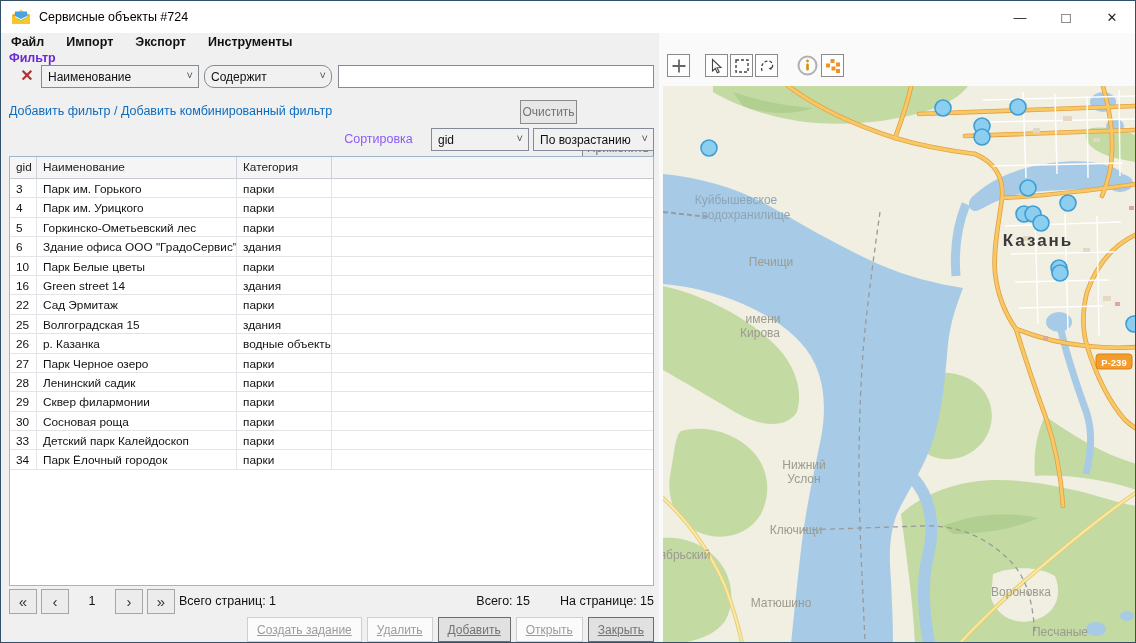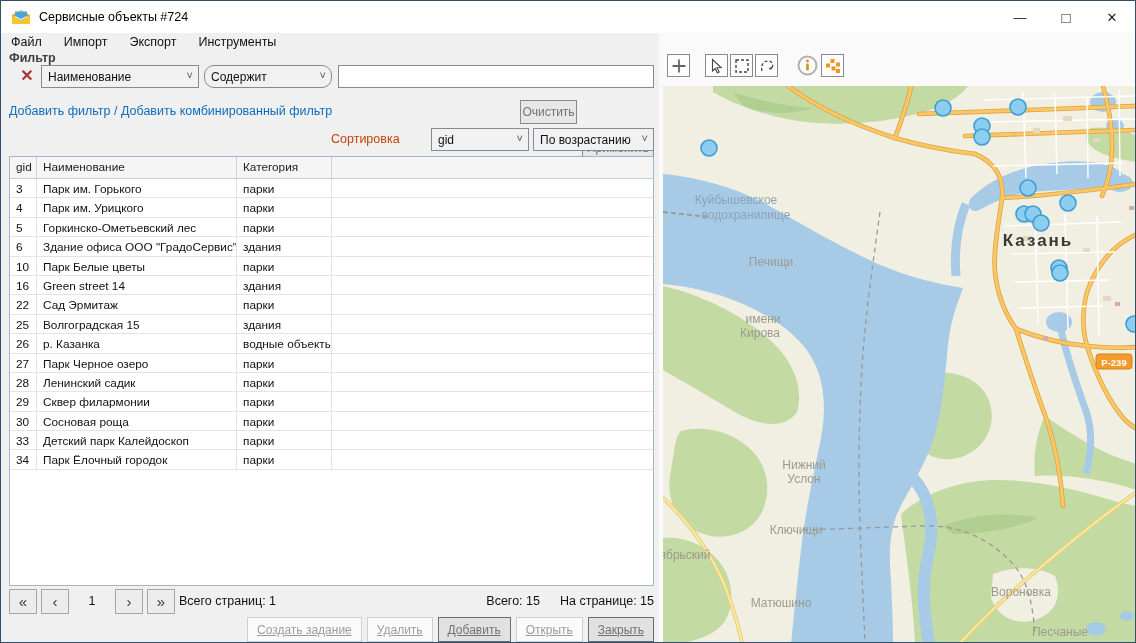--- a/index.html
+++ b/index.html
@@ -9,38 +9,38 @@
   
   .titlebar { position:absolute; left:0; top:0; width:100%; height:32px; background:#ffffff; display:flex; align-items:center; }
   .app-icon { margin-left:10px; width:20px; height:16px; flex:0 0 auto; }
   .title-text { margin-left:8px; font-size:12.5px; color:#000; }
   .win-controls { position:absolute; right:0; top:0; height:32px; display:flex; }
   .win-btn { width:46px; height:32px; display:flex; align-items:center; justify-content:center; font-size:13px; color:#222; cursor:default; }
   .win-btn.max { font-size:15px; }
 
   
   .menubar { position:absolute; left:0; top:32px; width:658px; height:18px; background:#f0f0f0; display:flex; align-items:center; padding-left:10px; gap:22px; font-size:12.5px; color:#111; }
-  .menu-item { cursor:default; }
+  .menu-item { cursor:default;font-weight:bold; }
 
   
   .left-panel { position:absolute; left:0; top:50px; width:658px; height:593px; background:#f0f0f0; }
-  .filter-title { position:absolute; left:8px; top:0; font-size:12.5px; font-weight:bold; color:#404040; }
+  .filter-title { position:absolute; left:8px; top:0; font-size:12.5px; font-weight:bold; color:#6d28d9; }
   .remove-filter { position:absolute; left:17px; top:16px; width:18px; height:18px; color:#b03434; font-size:16px; font-weight:bold; line-height:18px; text-align:center; cursor:pointer; }
   .combo { position:absolute; height:23px; background:#f1f1f1; border:1px solid #858b94; display:flex; align-items:center; padding:0 18px 0 6px; font-size:12px; color:#111; }
   .combo .chev { position:absolute; right:5px; top:3px; font-size:11px; color:#555; }
   .combo.c1 { left:40px; top:14px; width:158px; }
   .combo.c2 { left:203px; top:14px; width:128px;border-radius:10px; }
   .filter-input { position:absolute; left:337px; top:14px; width:316px; height:23px; border:1px solid #858b94; background:#fff; font-size:12px; padding:0 5px; font-family:"Liberation Sans", sans-serif; }
   .links-row { position:absolute; left:8px; top:53px; font-size:12.5px; color:var(--link,#0f6cbd); }
   .links-row a { color:var(--link,#0f6cbd); text-decoration:none; cursor:pointer;margin-top:18px; }
   .btn { background:#e7e7e7; border:1px solid #8a8a8a; color:#737373; font-size:12px; font-family:"Liberation Sans", sans-serif; display:inline-flex; align-items:center; justify-content:center; cursor:pointer; }
   .btn.disabled { background:#fbfbfb; border-color:#cfcfcf; color:#9c9c9c; cursor:default; }
   #btn-clear { position:absolute; left:519px; top:49px; width:57px; height:24px; }
   #btn-apply { position:absolute; left:581px; top:49px; width:72px; height:24px;margin-top:36px; }
-  .sort-label { position:absolute; left:330px; top:81px; width:95px; text-align:left; font-size:12.5px; color:#c2410c; }
+  .sort-label { position:absolute; left:330px; top:81px; width:95px; text-align:center; font-size:12.5px; color:#8b5cf6; }
   .combo.c3 { left:430px; top:77px; width:98px; }
   .combo.c4 { left:532px; top:77px; width:121px; }
 
   
   .table-wrap { position:absolute; left:8px; top:105px; width:645px; height:430px; background:#fff; border:1px solid #9fb6cb; overflow:hidden; }
   .thead { display:flex; height:22px; background:#f5f5f5; border-bottom:1px solid #c6ccd2; font-size:11.8px; color:#222; }
   .thead .cell { border-right:1px solid #cdd2d8; }
   .cell { padding:3px 0 0 6px; overflow:hidden; white-space:nowrap; }
   .c-gid { width:27px; flex:0 0 auto; }
   .c-name { width:200px; flex:0 0 auto; }
@@ -48,21 +48,21 @@
   .c-fill { flex:1 1 auto; border-right:none !important; }
   .trow { display:flex; height:19.4px; border-bottom:1px solid #e1e4e8; font-size:11.8px; color:#111; background:#fff; }
   .trow .cell { border-right:1px solid #e1e4e8; padding-top:3px; }
 
   
   .pager { position:absolute; left:0; top:535px; width:658px; height:30px; display:flex; align-items:center; padding:0 5px 0 8px; gap:4px; font-size:12.5px; color:#111; }
   .pg-btn { width:28px; height:25px; font-size:15px; color:#333; background:#ececec; border:1px solid #a6a6a6; }
   .page-num { width:38px; text-align:center; font-size:12.5px; color:#111; }
   .pages-total { }
   .pager-spacer { flex:1 1 auto; }
-  .count-label { margin-left:16px; }
+  .count-label { margin-left:26px; }
 
   
   .actions { position:absolute; left:0; top:566px; width:658px; display:flex; justify-content:flex-end; gap:5px; padding-right:5px; }
   .actions .btn { height:25px; padding:0 9px;text-decoration:underline; }
   .actions .btn.strong { border-color:#6d6d6d; background:#e1e1e1; }
 
   
   .map-panel { position:absolute; left:658px; top:32px; width:478px; height:611px; background:#fafafa; }
   .map-toolbar { position:absolute; left:0; top:21px; height:26px; display:flex; align-items:flex-start; padding-left:8px; }
   .tool-btn { width:23px; height:23px; background:#fdfdfd; border:1px solid #8a8a8a; display:flex; align-items:center; justify-content:center; cursor:pointer; }

